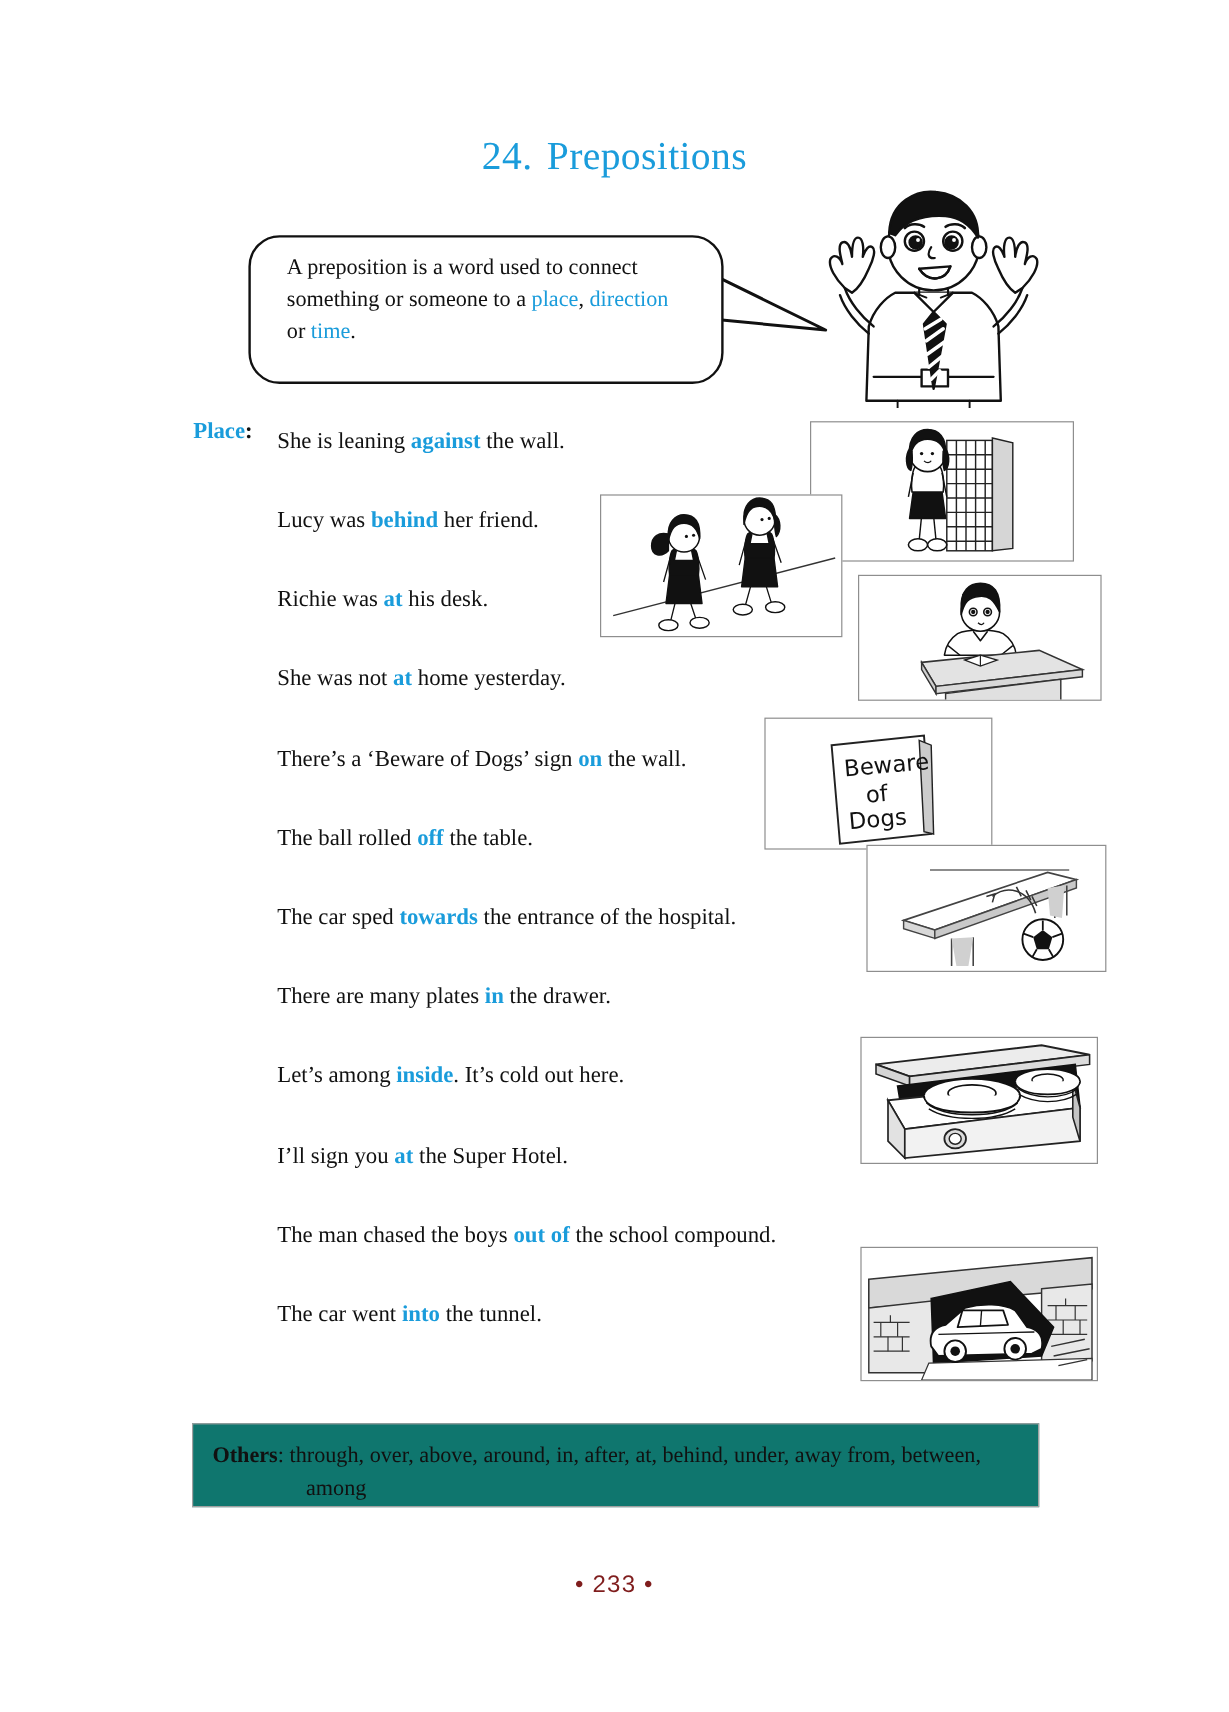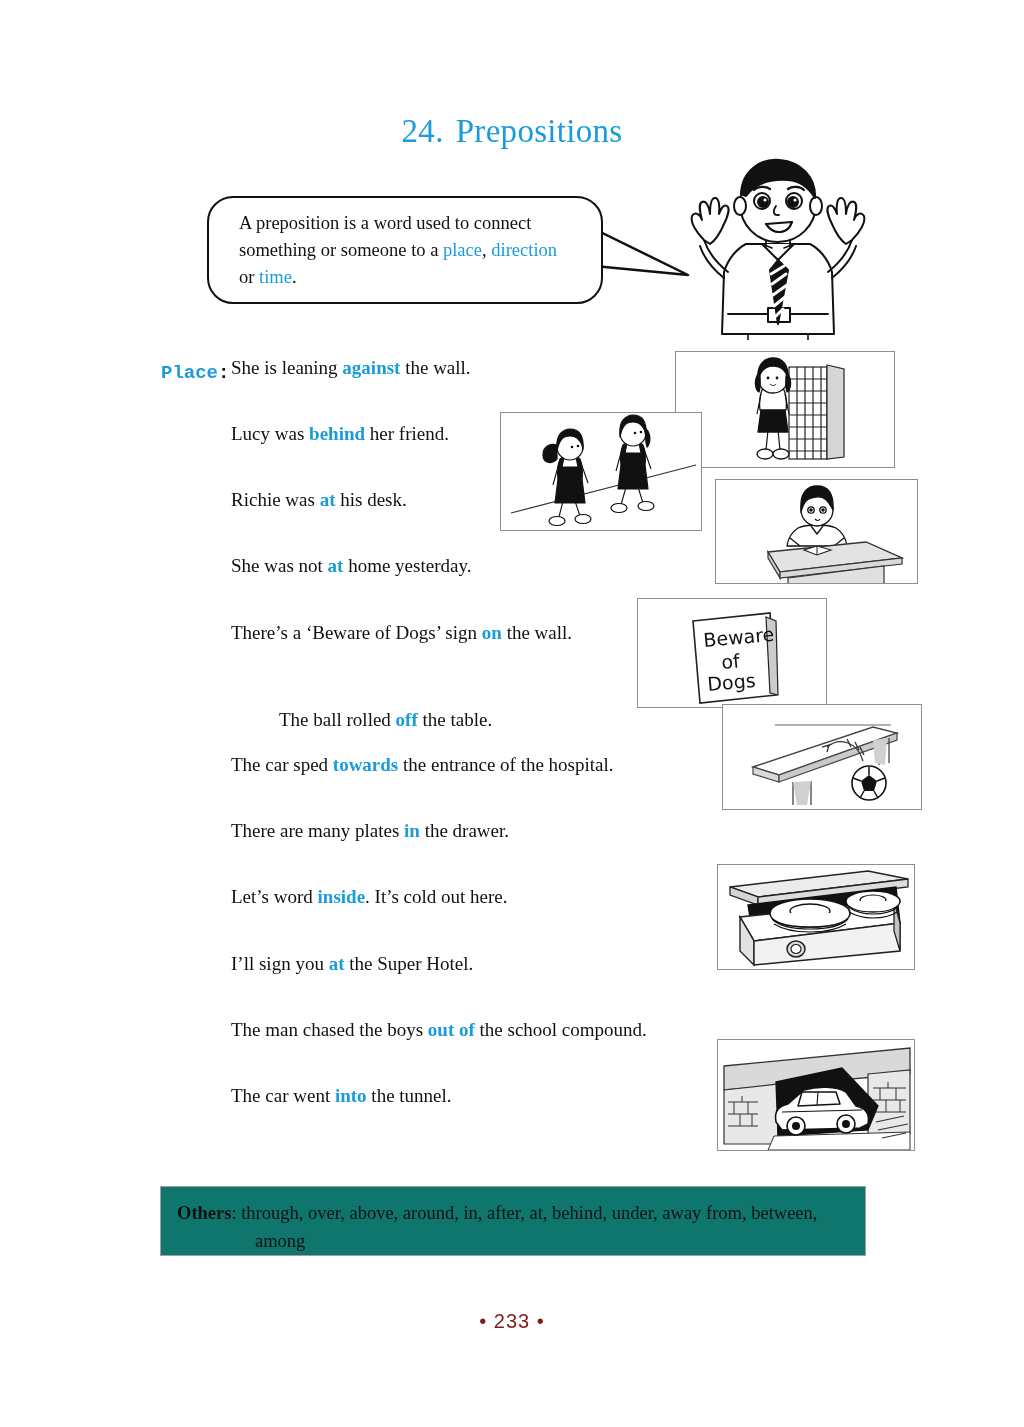--- a/index.html
+++ b/index.html
@@ -34,21 +34,21 @@
     font-weight: 400;
   }
   #chapter-title .num { margin-right: 12px; }
 
   
   #speech-bubble {
     position: absolute;
     left: 207px;
     top: 196px;
     width: 396px;
-    height: 108px;
+    height: 124px;
     border: 2.5px solid #111;
     border-radius: 26px;
     background: #fff;
     box-sizing: border-box;
     z-index: 5;
   }
   #speech-bubble .bubble-text {
     position: absolute;
     left: 30px;
     top: 12px;
@@ -75,25 +75,24 @@
     top: 148px;
     width: 180px;
     height: 192px;
     z-index: 3;
   }
 
   
   #place-label {
     position: absolute;
     left: 161px;
-    top: 362px;
+    top: 349px;
     font-size: 19px;
     font-weight: bold;
     color: #1a9cdb;
-    font-family: Liberation Mono, monospace;
   }
   #place-label .colon { color: #111; }
 
   .sentence {
     position: absolute;
     left: 231px;
     font-size: 19px;
     line-height: 26px;
     color: #111;
     white-space: nowrap;
@@ -235,27 +234,27 @@
   <div class="sentence" style="top:355px;"><span>She is leaning </span><b>against</b><span> the wall.</span></div>
 
   <div class="sentence" style="top:421px;"><span>Lucy was </span><b>behind</b><span> her friend.</span></div>
 
   <div class="sentence" style="top:487px;"><span>Richie was </span><b>at</b><span> his desk.</span></div>
 
   <div class="sentence" style="top:553px;"><span>She was not </span><b>at</b><span> home yesterday.</span></div>
 
   <div class="sentence" style="top:620px;"><span>There’s a ‘Beware of Dogs’ sign </span><b>on</b><span> the wall.</span></div>
 
-  <div class="sentence" style="top:707px;margin-left:48px;"><span>The ball rolled </span><b>off</b><span> the table.</span></div>
+  <div class="sentence" style="top:686px;"><span>The ball rolled </span><b>off</b><span> the table.</span></div>
 
   <div class="sentence" style="top:752px;"><span>The car sped </span><b>towards</b><span> the entrance of the hospital.</span></div>
 
   <div class="sentence" style="top:818px;"><span>There are many plates </span><b>in</b><span> the drawer.</span></div>
 
-  <div class="sentence" style="top:884px;"><span>Let’s word </span><b>inside</b><span>. It’s cold out here.</span></div>
+  <div class="sentence" style="top:884px;"><span>Let’s among </span><b>inside</b><span>. It’s cold out here.</span></div>
 
   <div class="sentence" style="top:951px;"><span>I’ll sign you </span><b>at</b><span> the Super Hotel.</span></div>
 
   <div class="sentence" style="top:1017px;"><span>The man chased the boys </span><b>out of</b><span> the school compound.</span></div>
 
   <div class="sentence" style="top:1083px;"><span>The car went </span><b>into</b><span> the tunnel.</span></div>
 
   <div class="panel" style="left:675px; top:351px; width:220px; height:117px;">
     <svg viewBox="0 0 220 117" width="220" height="117">
 

